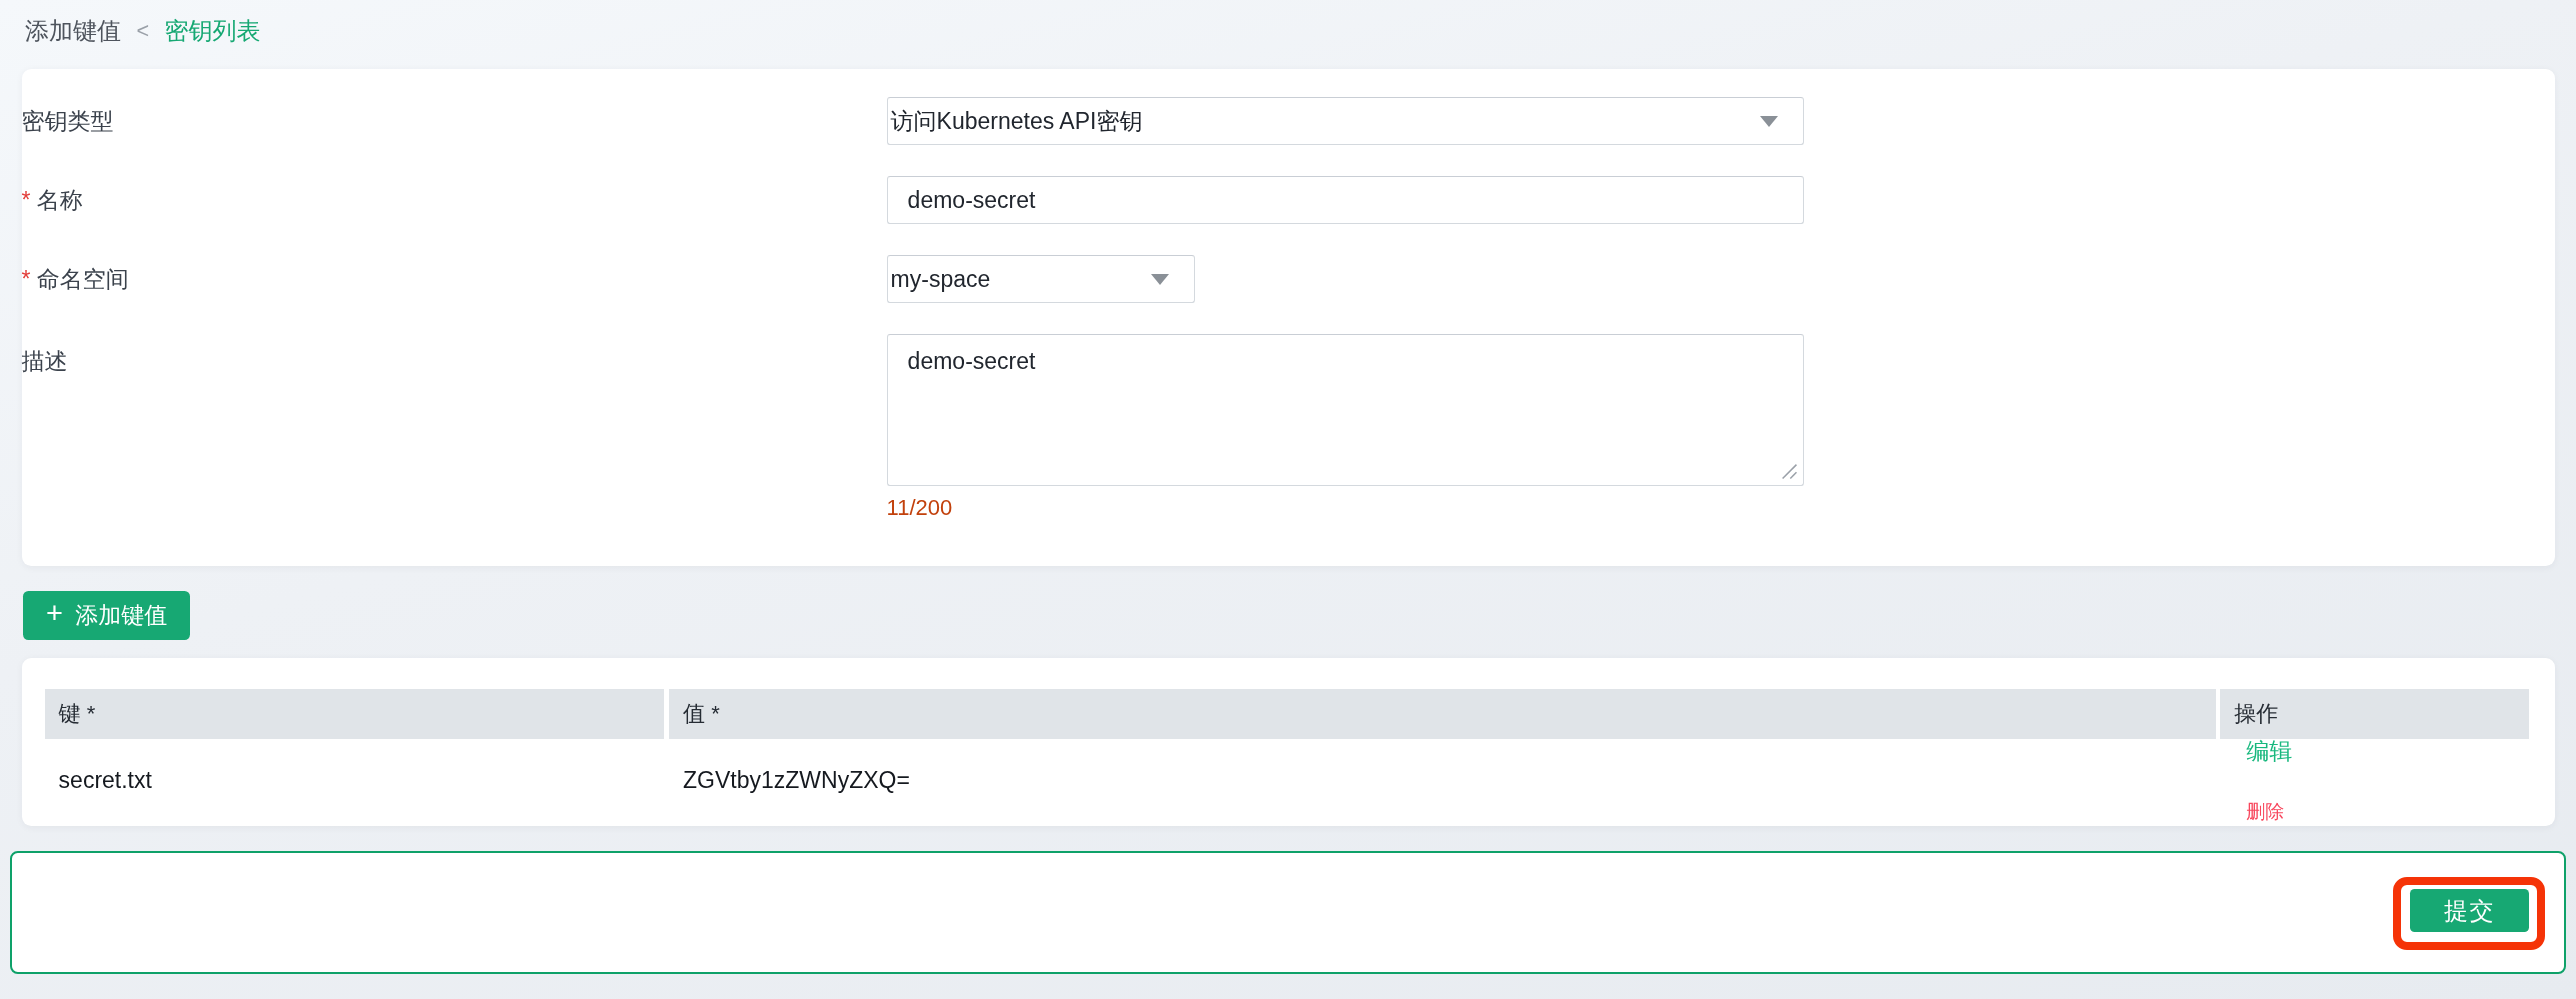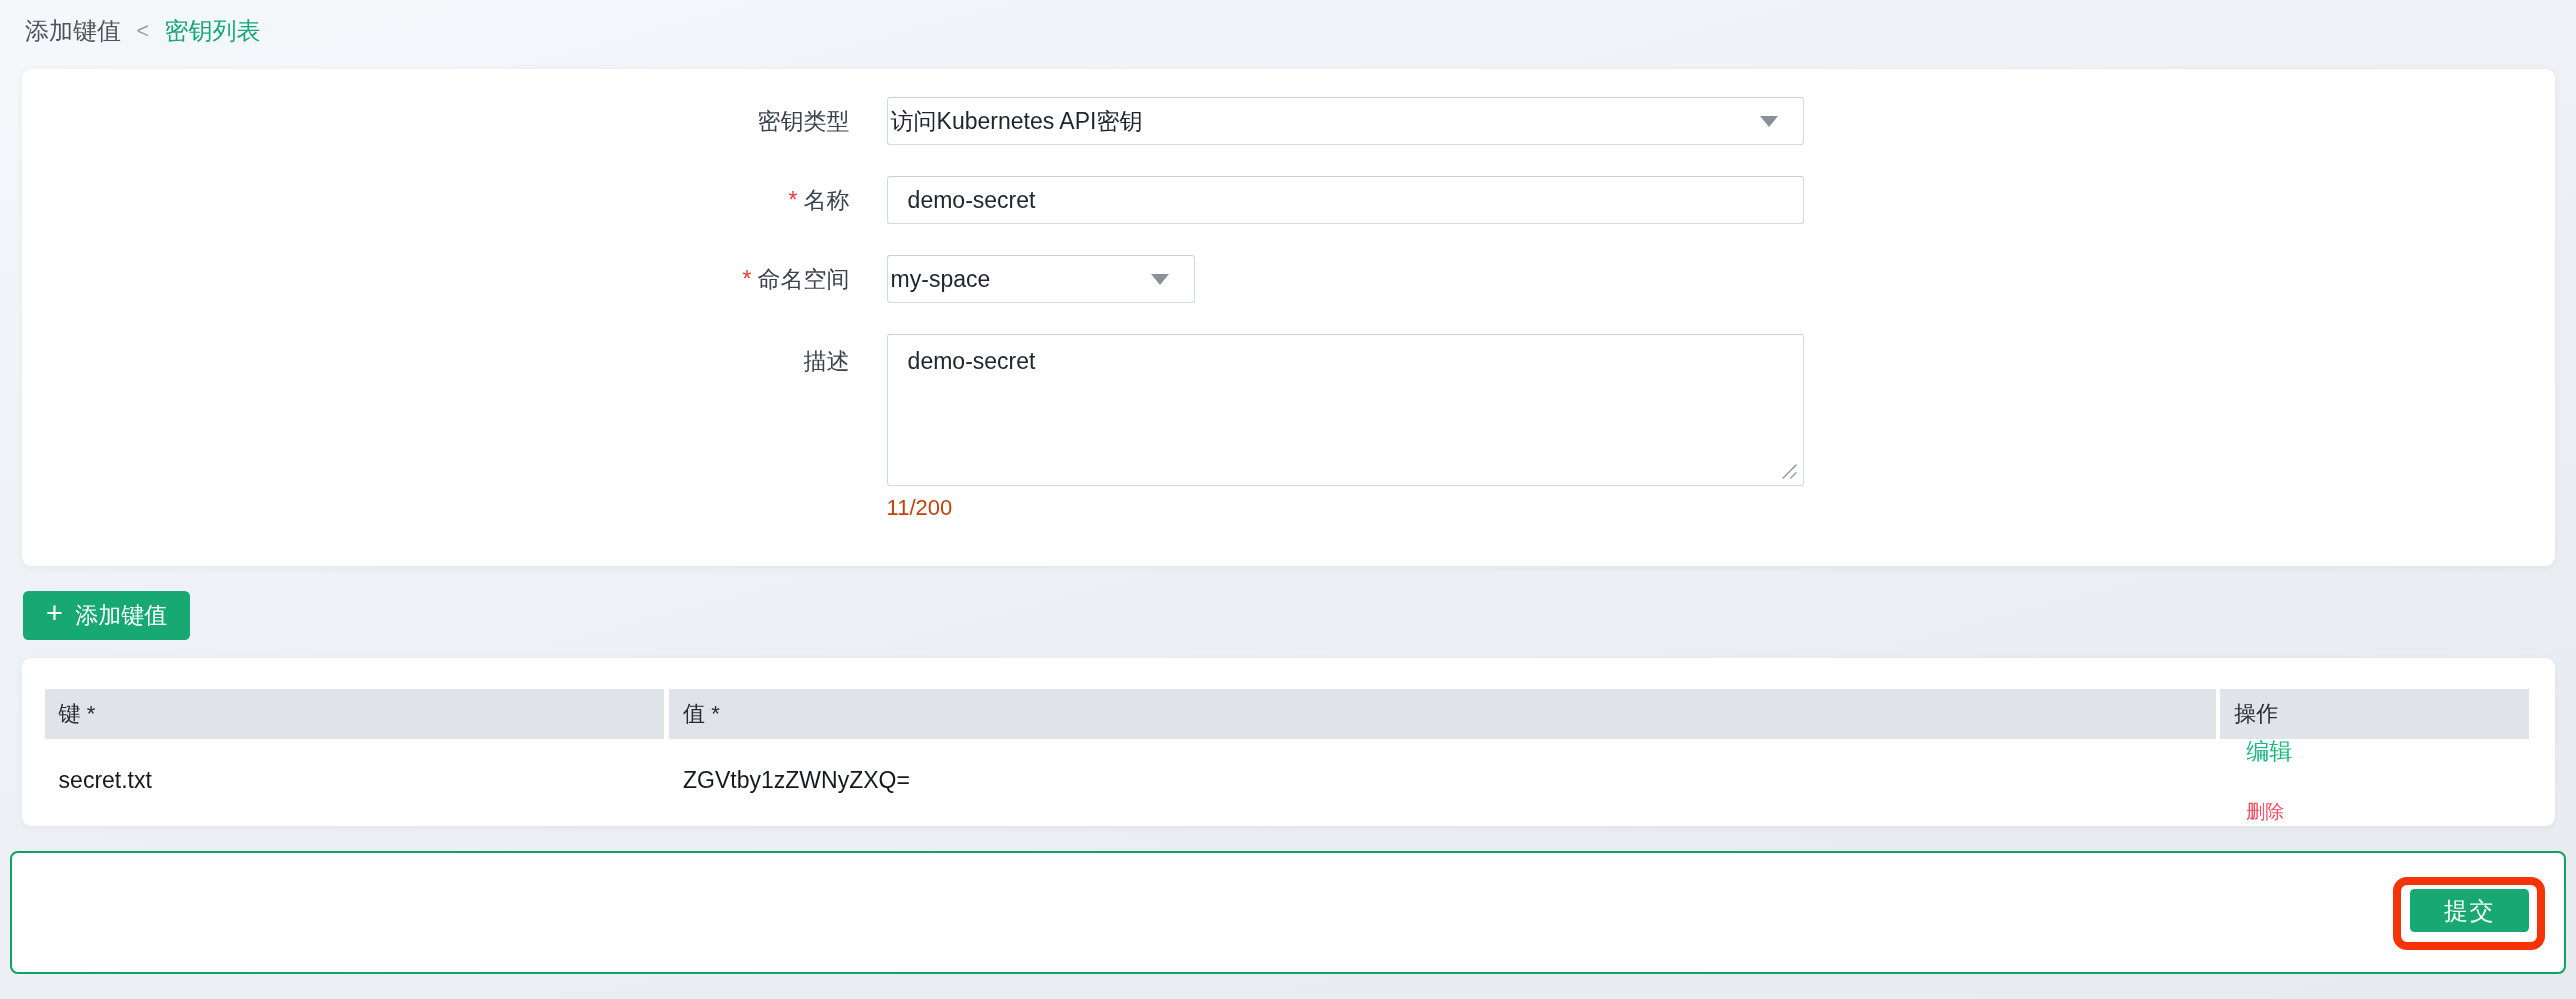--- a/index.html
+++ b/index.html
@@ -19,22 +19,22 @@
   
   .card { position:absolute; background:#fff; border-radius:9.2px; box-shadow:0 1.5px 7.7px rgba(30,40,60,.05); }
   .main-card { left:21.6px; top:69px; width:2533px; height:497px; }
   .table-card { left:21.6px; top:658px; width:2533px; height:168px; }
 
   
   .form { padding-top:28px; }
   .form-row { display:grid; grid-template-columns:828px 917px; column-gap:37px; align-items:center; }
   .form-row + .form-row { margin-top:31px; }
   .form-row.align-top { align-items:start; }
-  .form-label { text-align:right; font-size:23px; color:#3b424c; white-space:nowrap; }
-  .align-top .form-label { padding-top:12.3px;margin-left:44px; }
+  .form-label { font-size:23px; color:#3b424c; white-space:nowrap; }
+  .align-top .form-label { padding-top:12.3px; }
   .req { color:#e23c39; margin-right:6.2px; font-size:23px; }
 
   .field-box {
     position:relative; height:48px; background:#fff;
     border:1.5px solid #d4d9de; border-top-color:#c9ced5; border-radius:3.1px;
     display:flex; align-items:center; padding:0 3px;
     font-size:23px; color:#21262e; cursor:pointer;
   }
   .field-box.wide { width:917px; }
   .field-box.narrow { width:308px; }

